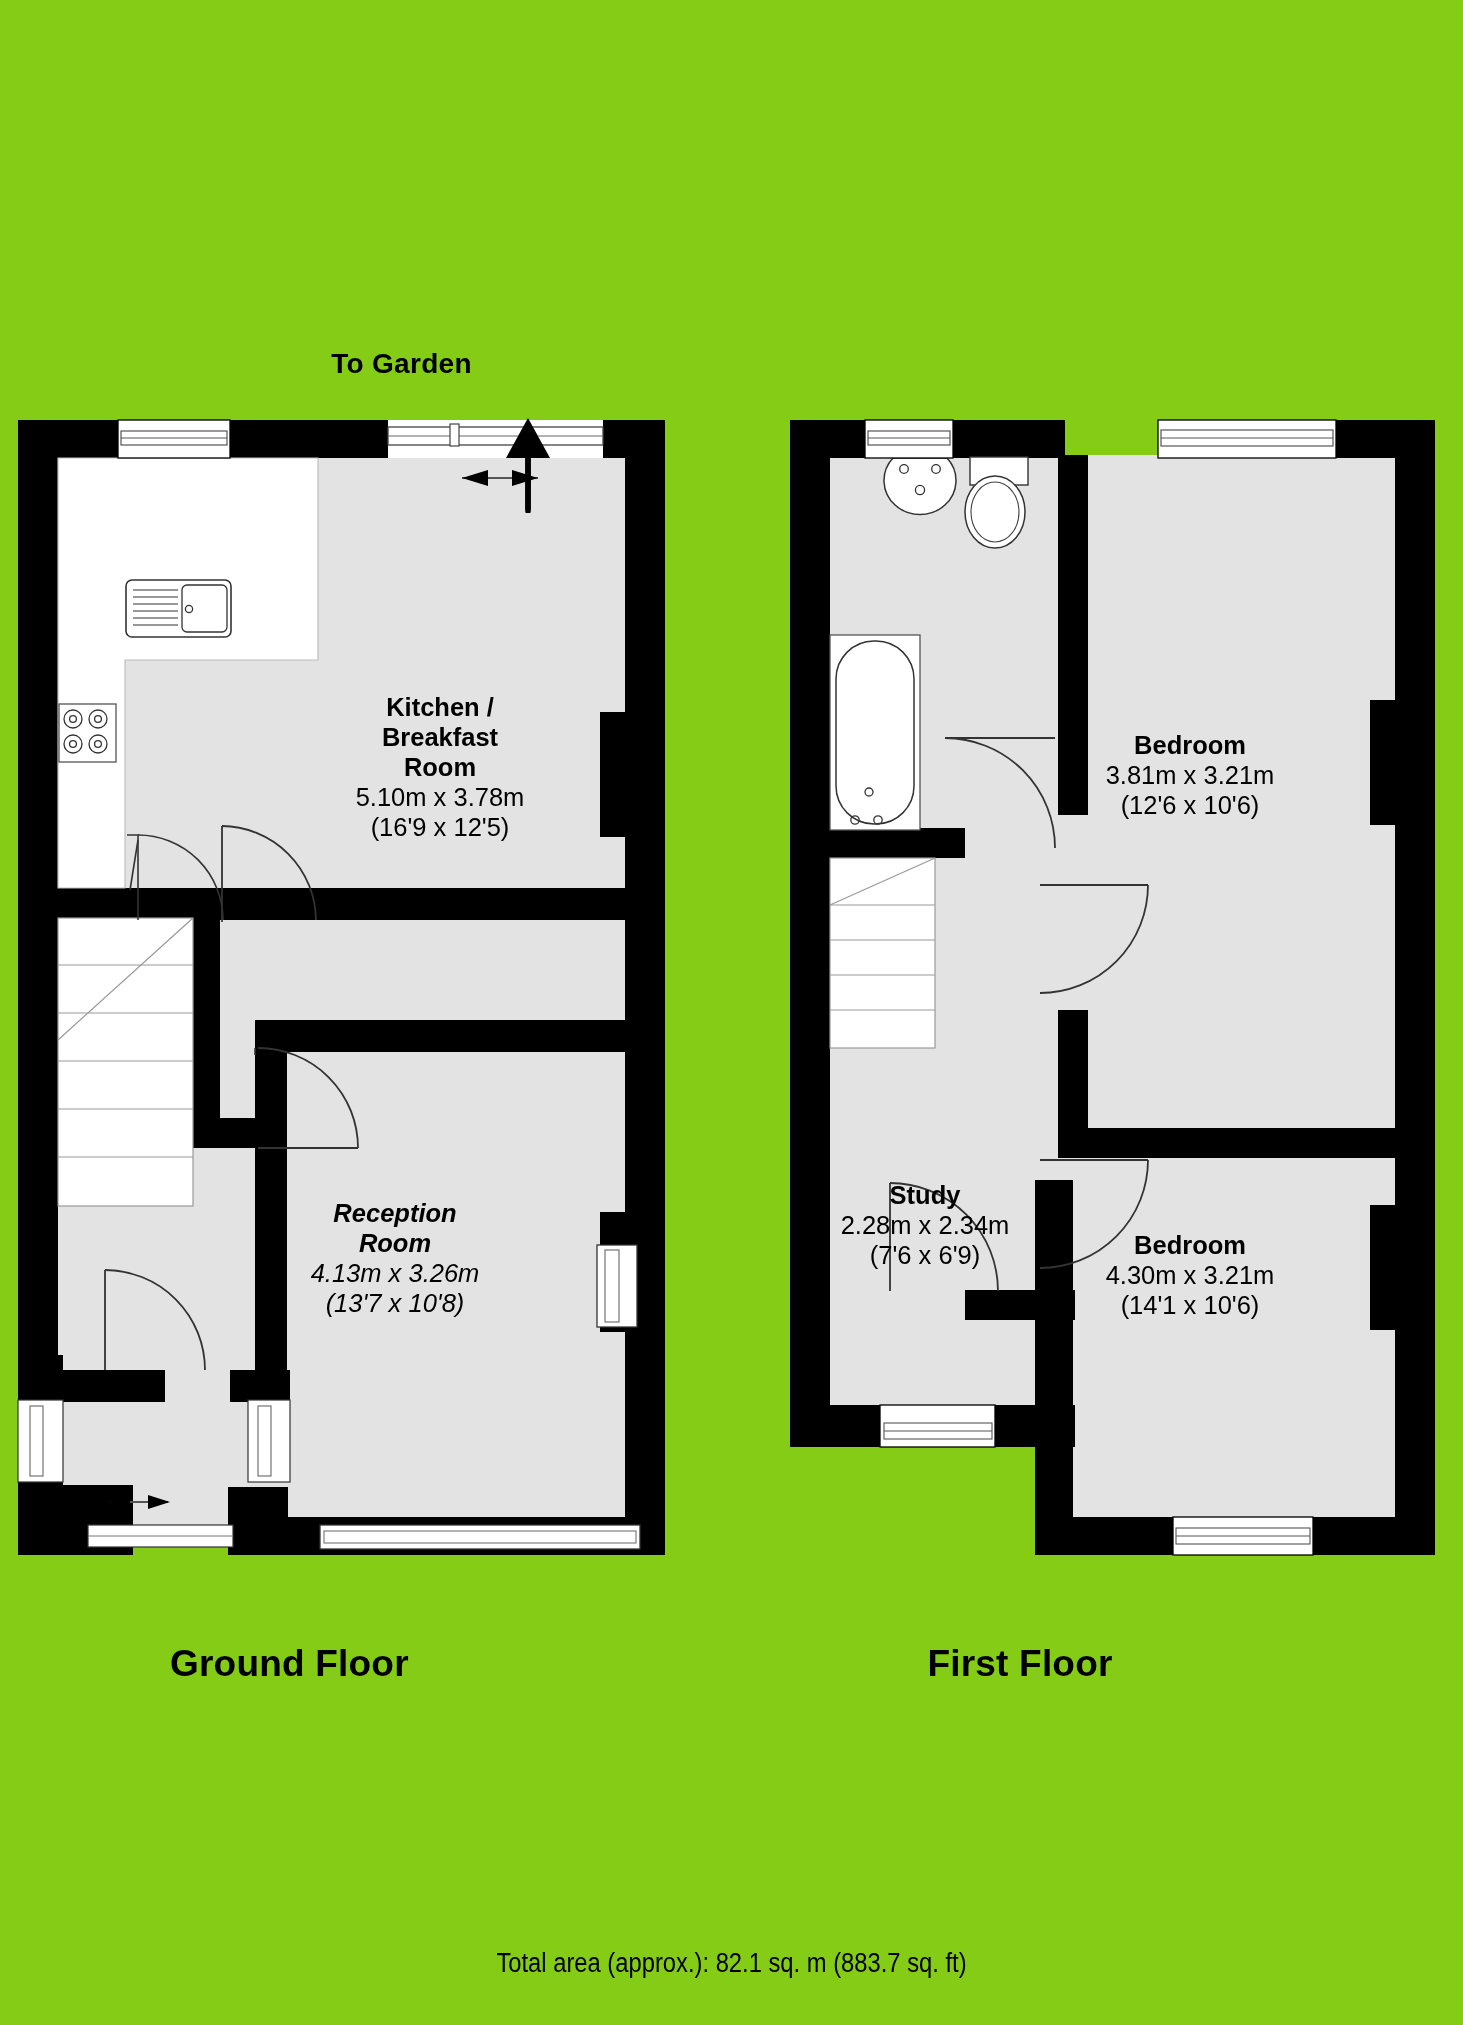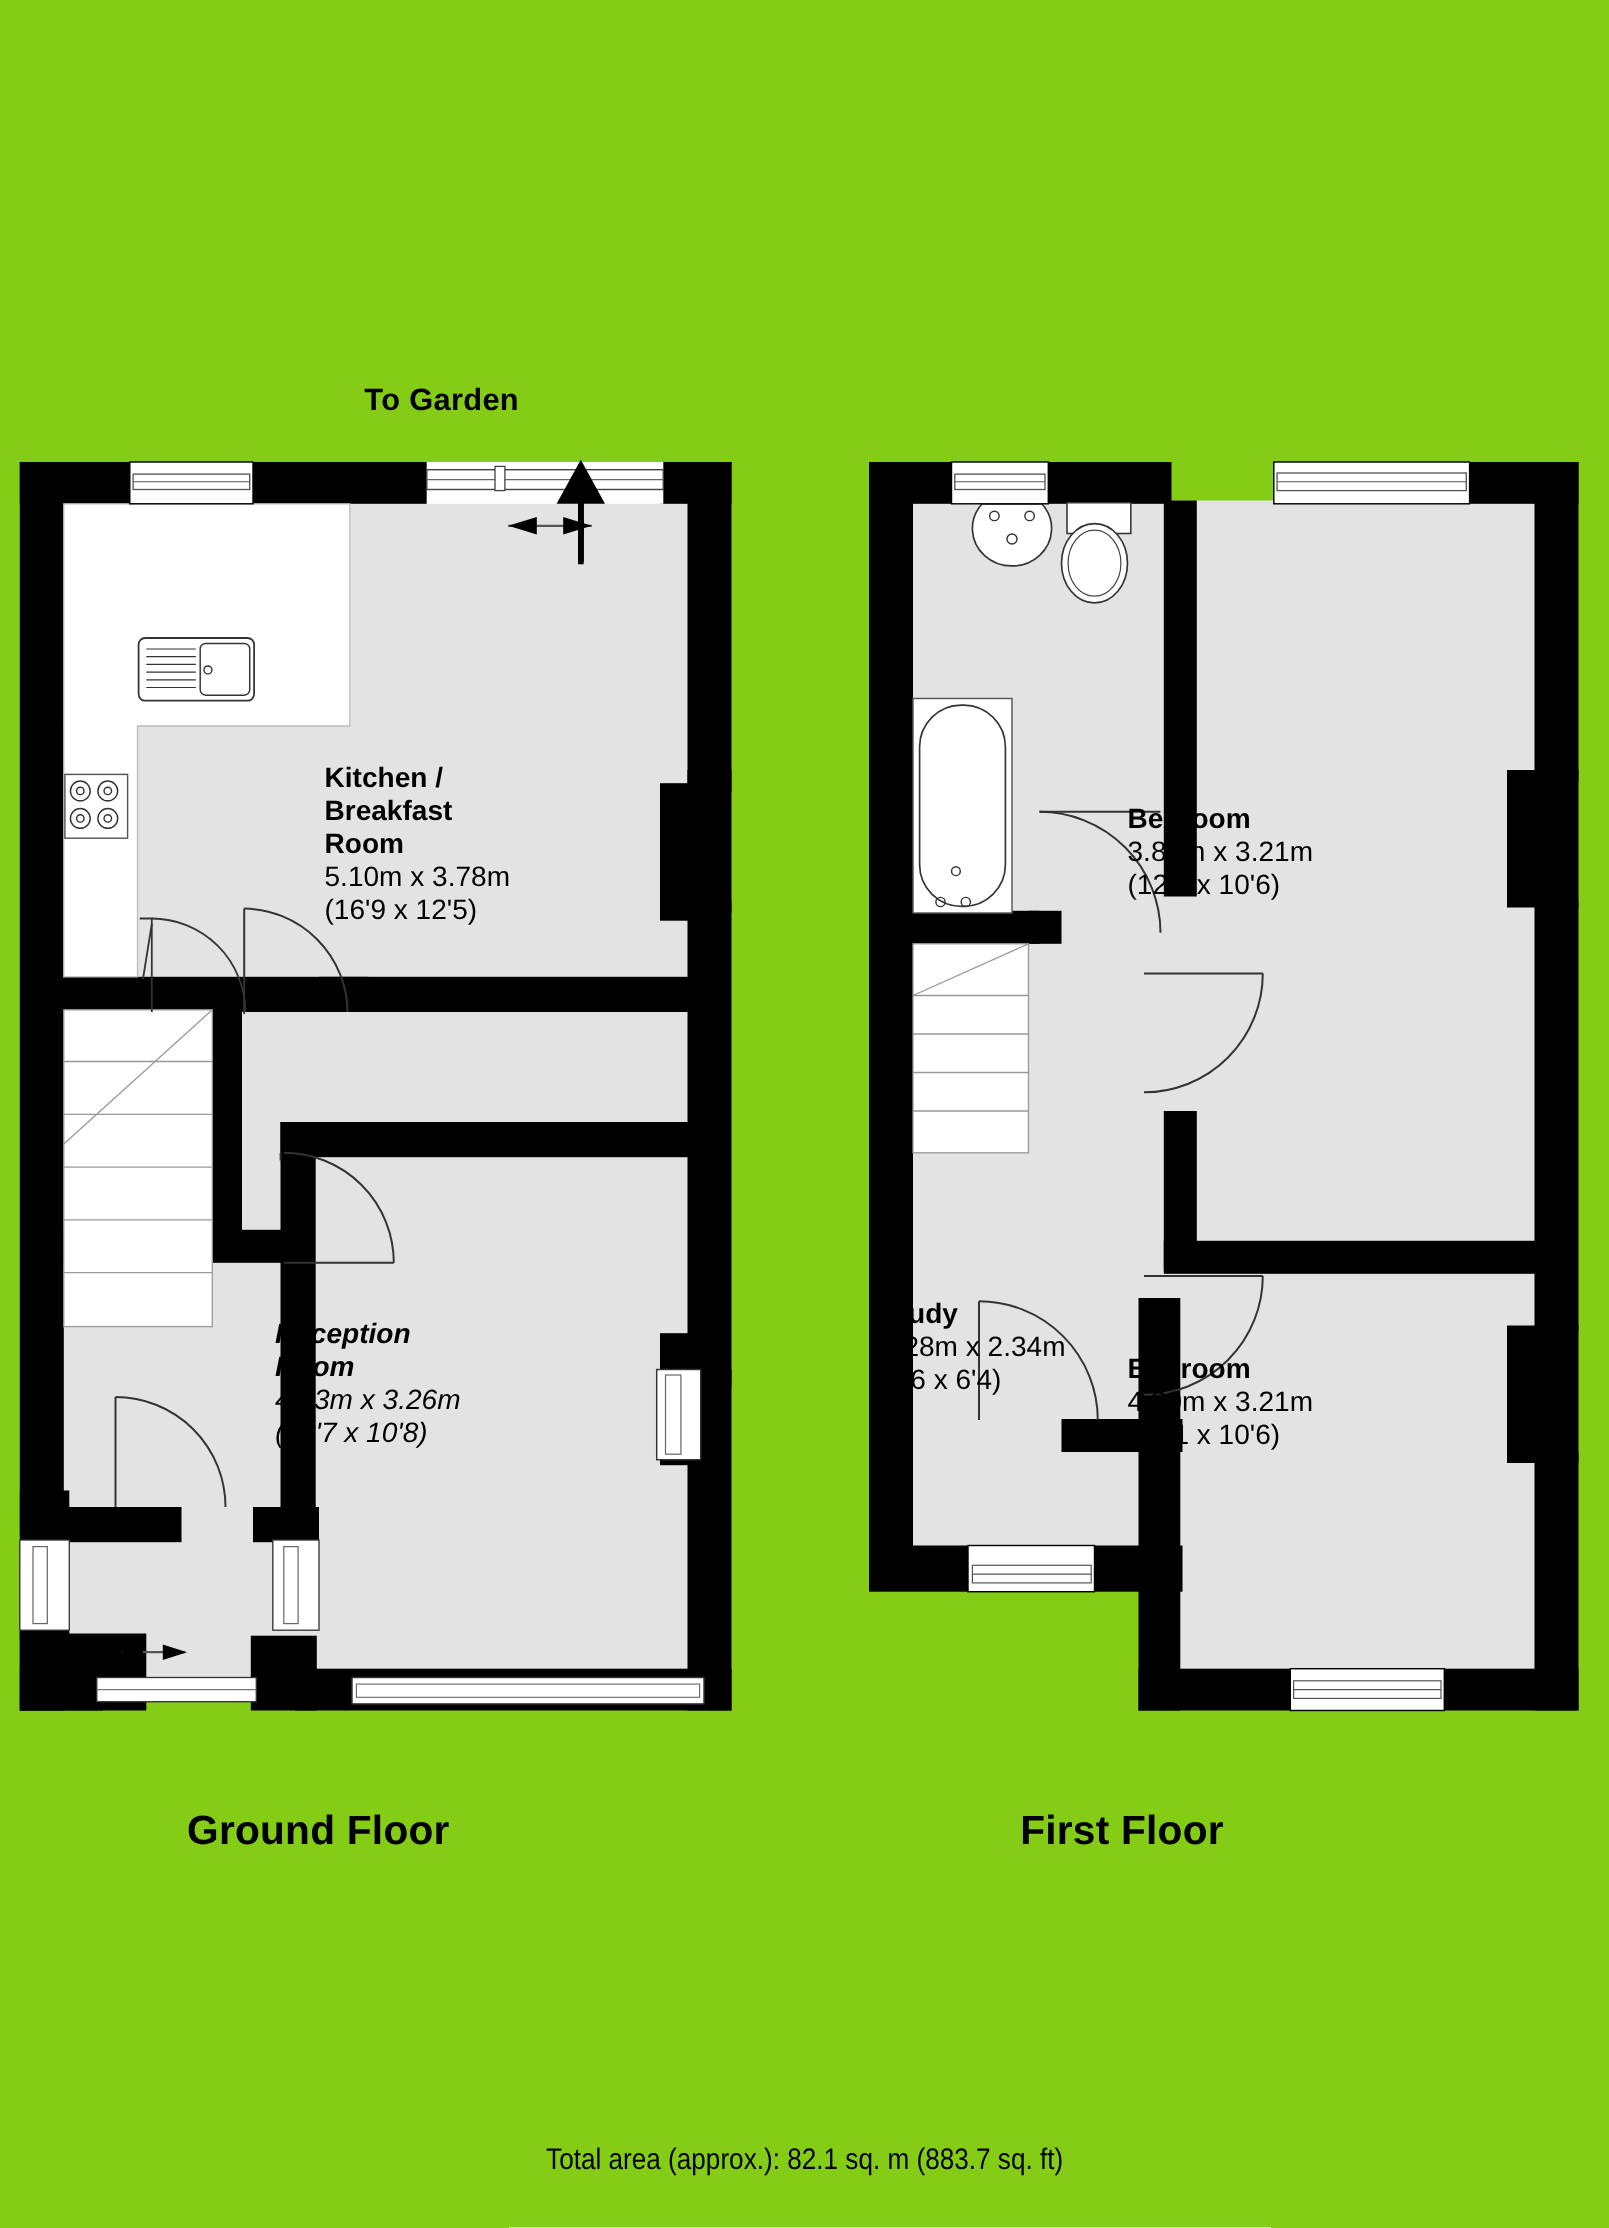--- a/index.html
+++ b/index.html
@@ -61,21 +61,21 @@
     top: 1948px;
     width: 1463px;
     text-align: center;
     font-size: 27px;
     color: #000;
     font-family: "Liberation Sans Narrow", "Liberation Sans", sans-serif;
     transform: scaleX(0.88);
   }
   .room-label {
     position: absolute;
-    text-align: left;
+    text-align: center;
     color: #000;
     white-space: nowrap;
     line-height: 1.18;
   }
   .room-label .rname {
     font-weight: bold;
     font-size: 25.5px;
     display: block;
   }
   .room-label .rdim {
@@ -426,21 +426,21 @@
 
   <div class="room-label lbl-bed2">
     <span class="rname">Bedroom</span>
     <span class="rdim">4.30m x 3.21m</span>
     <span class="rdim">(14'1 x 10'6)</span>
   </div>
 
   <div class="room-label lbl-study">
     <span class="rname">Study</span>
     <span class="rdim">2.28m x 2.34m</span>
-    <span class="rdim">(7'6 x 6'4)</span>
+    <span class="rdim">(7'6 x 6'9)</span>
   </div>
 
   <div class="floor-title" id="ground-floor-title">Ground Floor</div>
   <div class="floor-title" id="first-floor-title">First Floor</div>
 
   <div class="total-area">Total area (approx.): 82.1 sq. m (883.7 sq. ft)</div>
 
 </div>
 
 </body></html>

